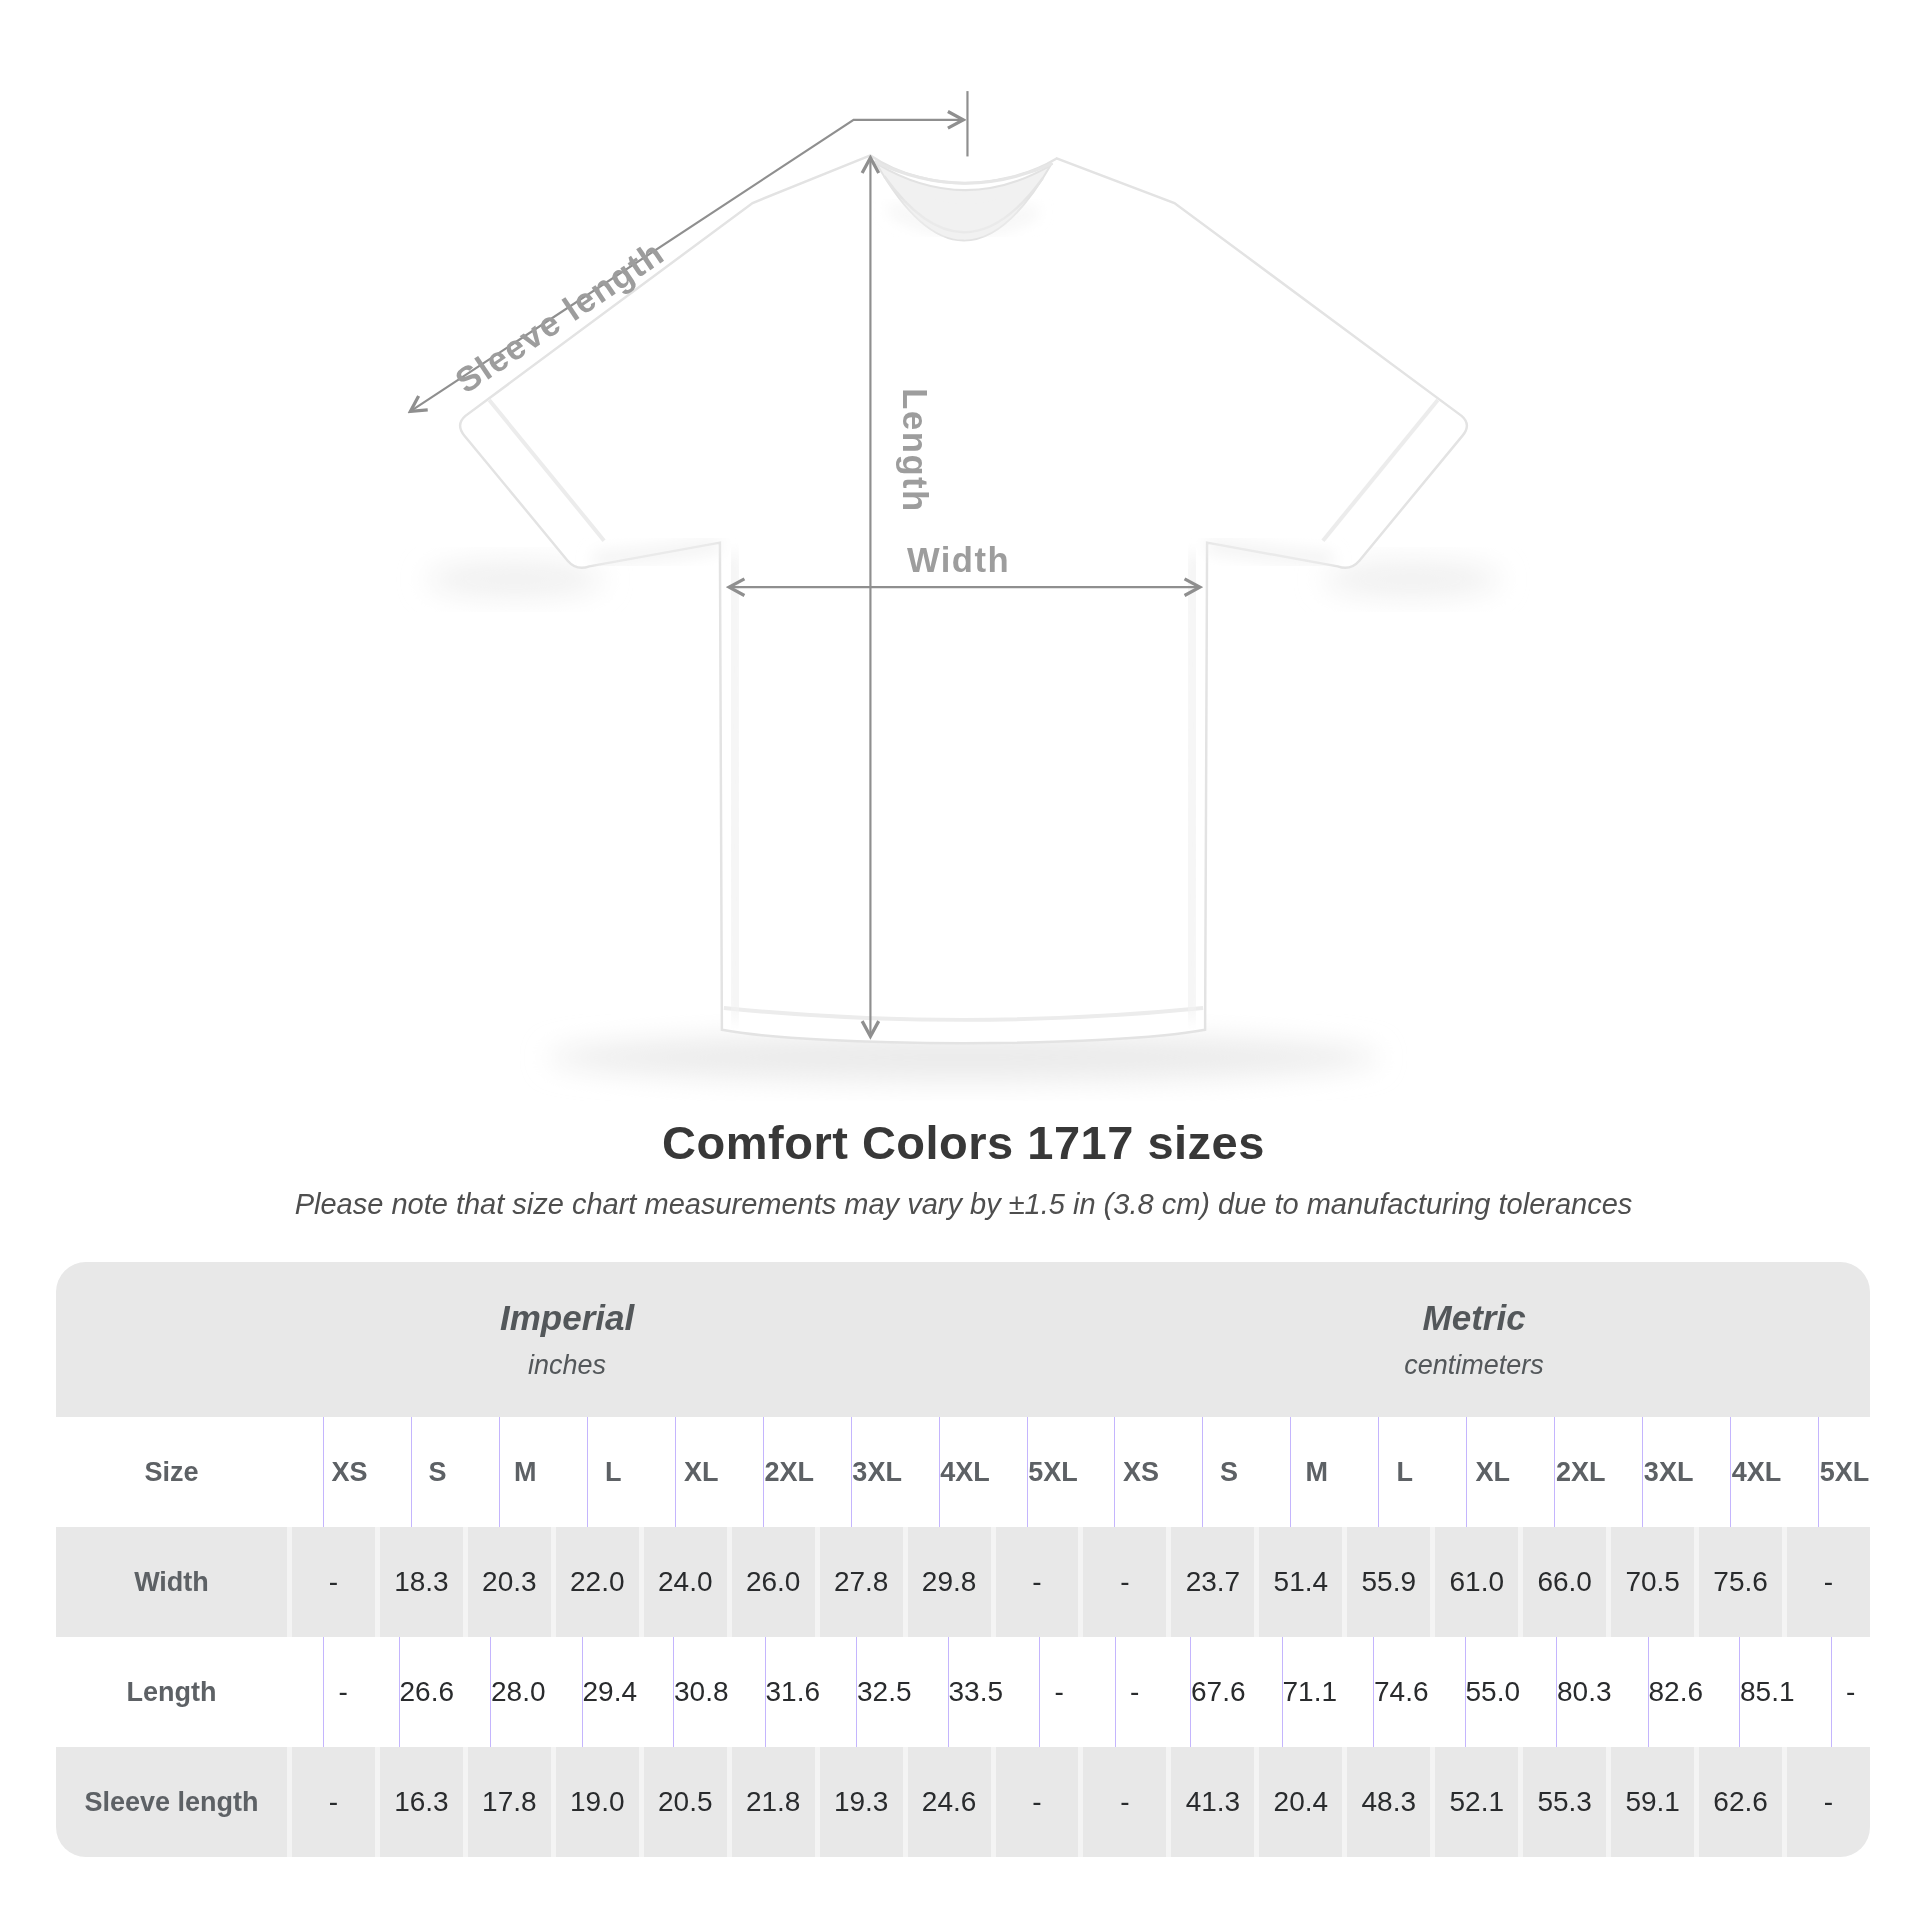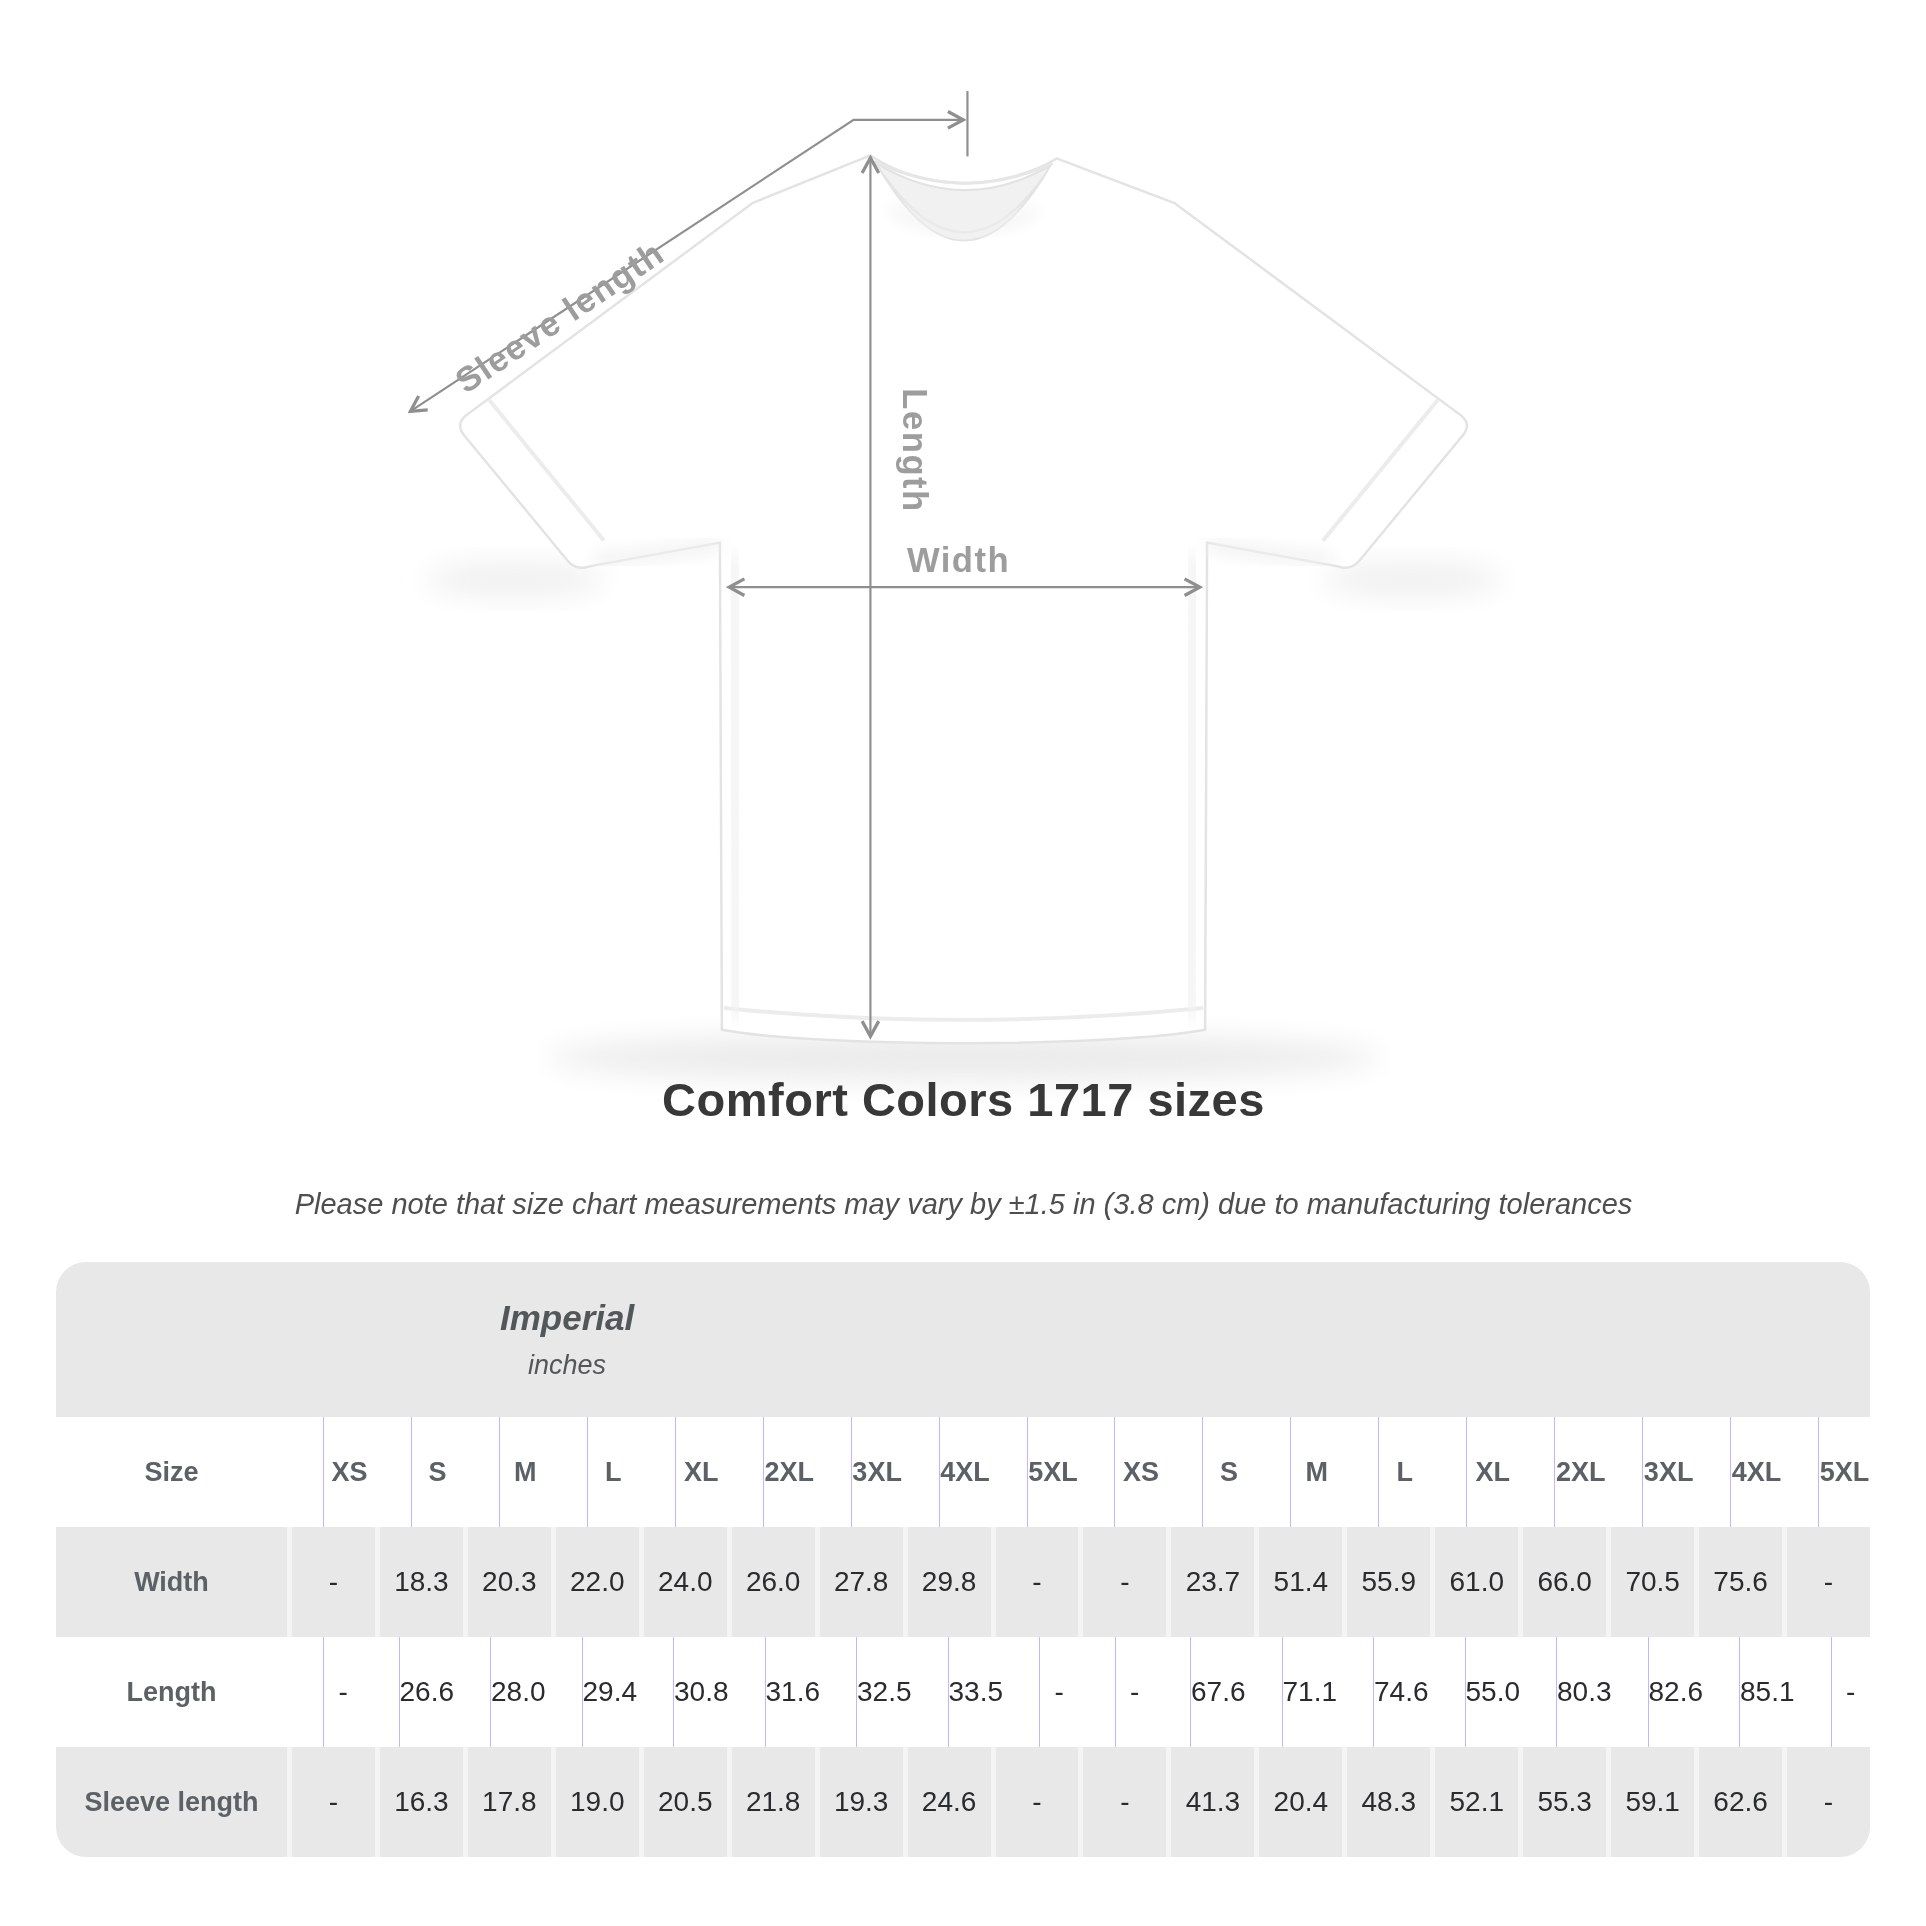--- a/index.html
+++ b/index.html
@@ -2,21 +2,21 @@
 <html><head>
 <meta charset="utf-8">
 <style>
   html,body{margin:0;padding:0;background:#ffffff;}
   .canvas{
     position:relative;width:1927px;height:1927px;background:#ffffff;
     font-family:"Liberation Sans",sans-serif;overflow:hidden;
   }
   .diagram-svg{position:absolute;top:0;left:0;}
   .page-title{
-    position:absolute;top:1072px;left:0;width:100%;text-align:center;
+    position:absolute;top:1115px;left:0;width:100%;text-align:center;
     font-size:47px;font-weight:bold;color:#383838;letter-spacing:0.5px;
   }
   .page-subtitle{
     position:absolute;top:1188px;left:0;width:100%;text-align:center;
     font-size:29px;font-style:italic;color:#4e4e4e;
   }
   .size-table{
     position:absolute;left:56px;top:1262px;width:1814px;
     border-radius:30px;overflow:hidden;
   }
@@ -111,20 +111,24 @@
   </svg>
 
   <div class="page-title">Comfort Colors 1717 sizes</div>
   <div class="page-subtitle">Please note that size chart measurements may vary by ±1.5 in (3.8 cm) due to manufacturing tolerances</div>
 
   <div class="size-table" id="size-table">
       <div class="trow band">
         <div class="tcell band-cell">
           <div class="gname">Imperial</div>
           <div class="gunit">inches</div>
+        </div>
+        <div class="tcell band-cell">
+          <div class="gname">Metric</div>
+          <div class="gunit">centimeters</div>
         </div>
       </div>
       <div class="trow hrow row-white">
         <div class="tcell head">Size</div>
         <div class="tcell head">XS</div>
         <div class="tcell head">S</div>
         <div class="tcell head">M</div>
         <div class="tcell head">L</div>
         <div class="tcell head">XL</div>
         <div class="tcell head">2XL</div>

